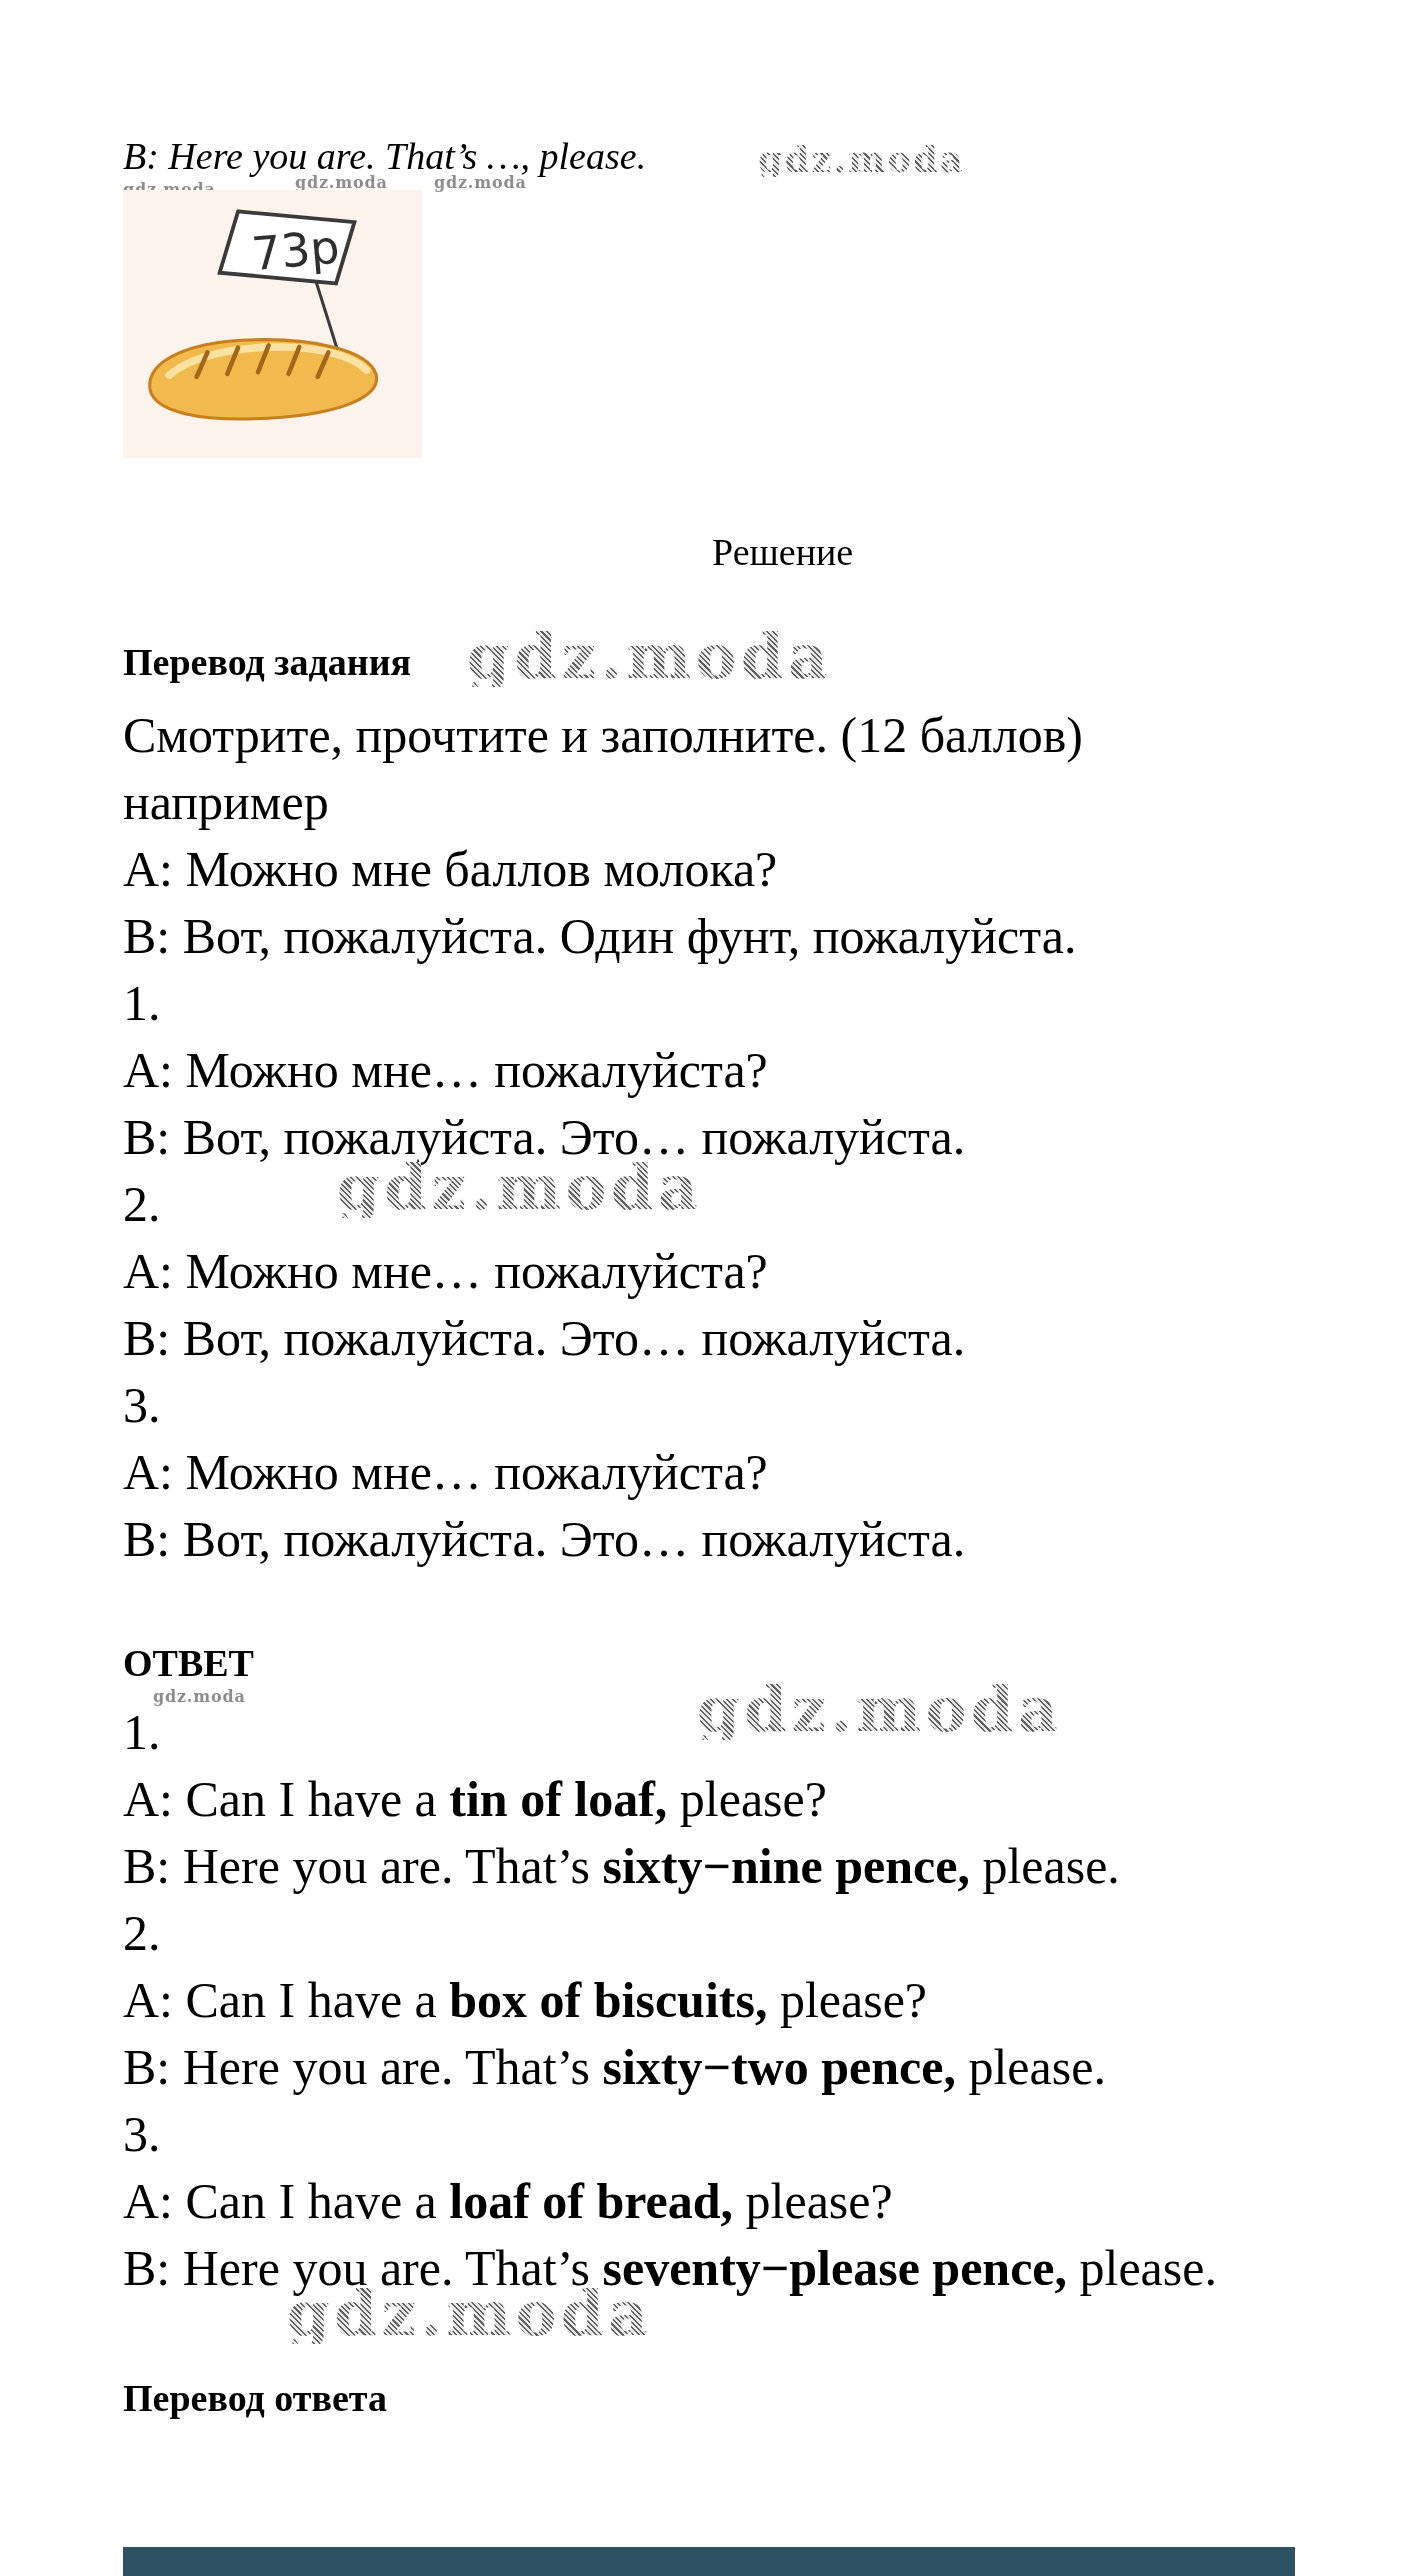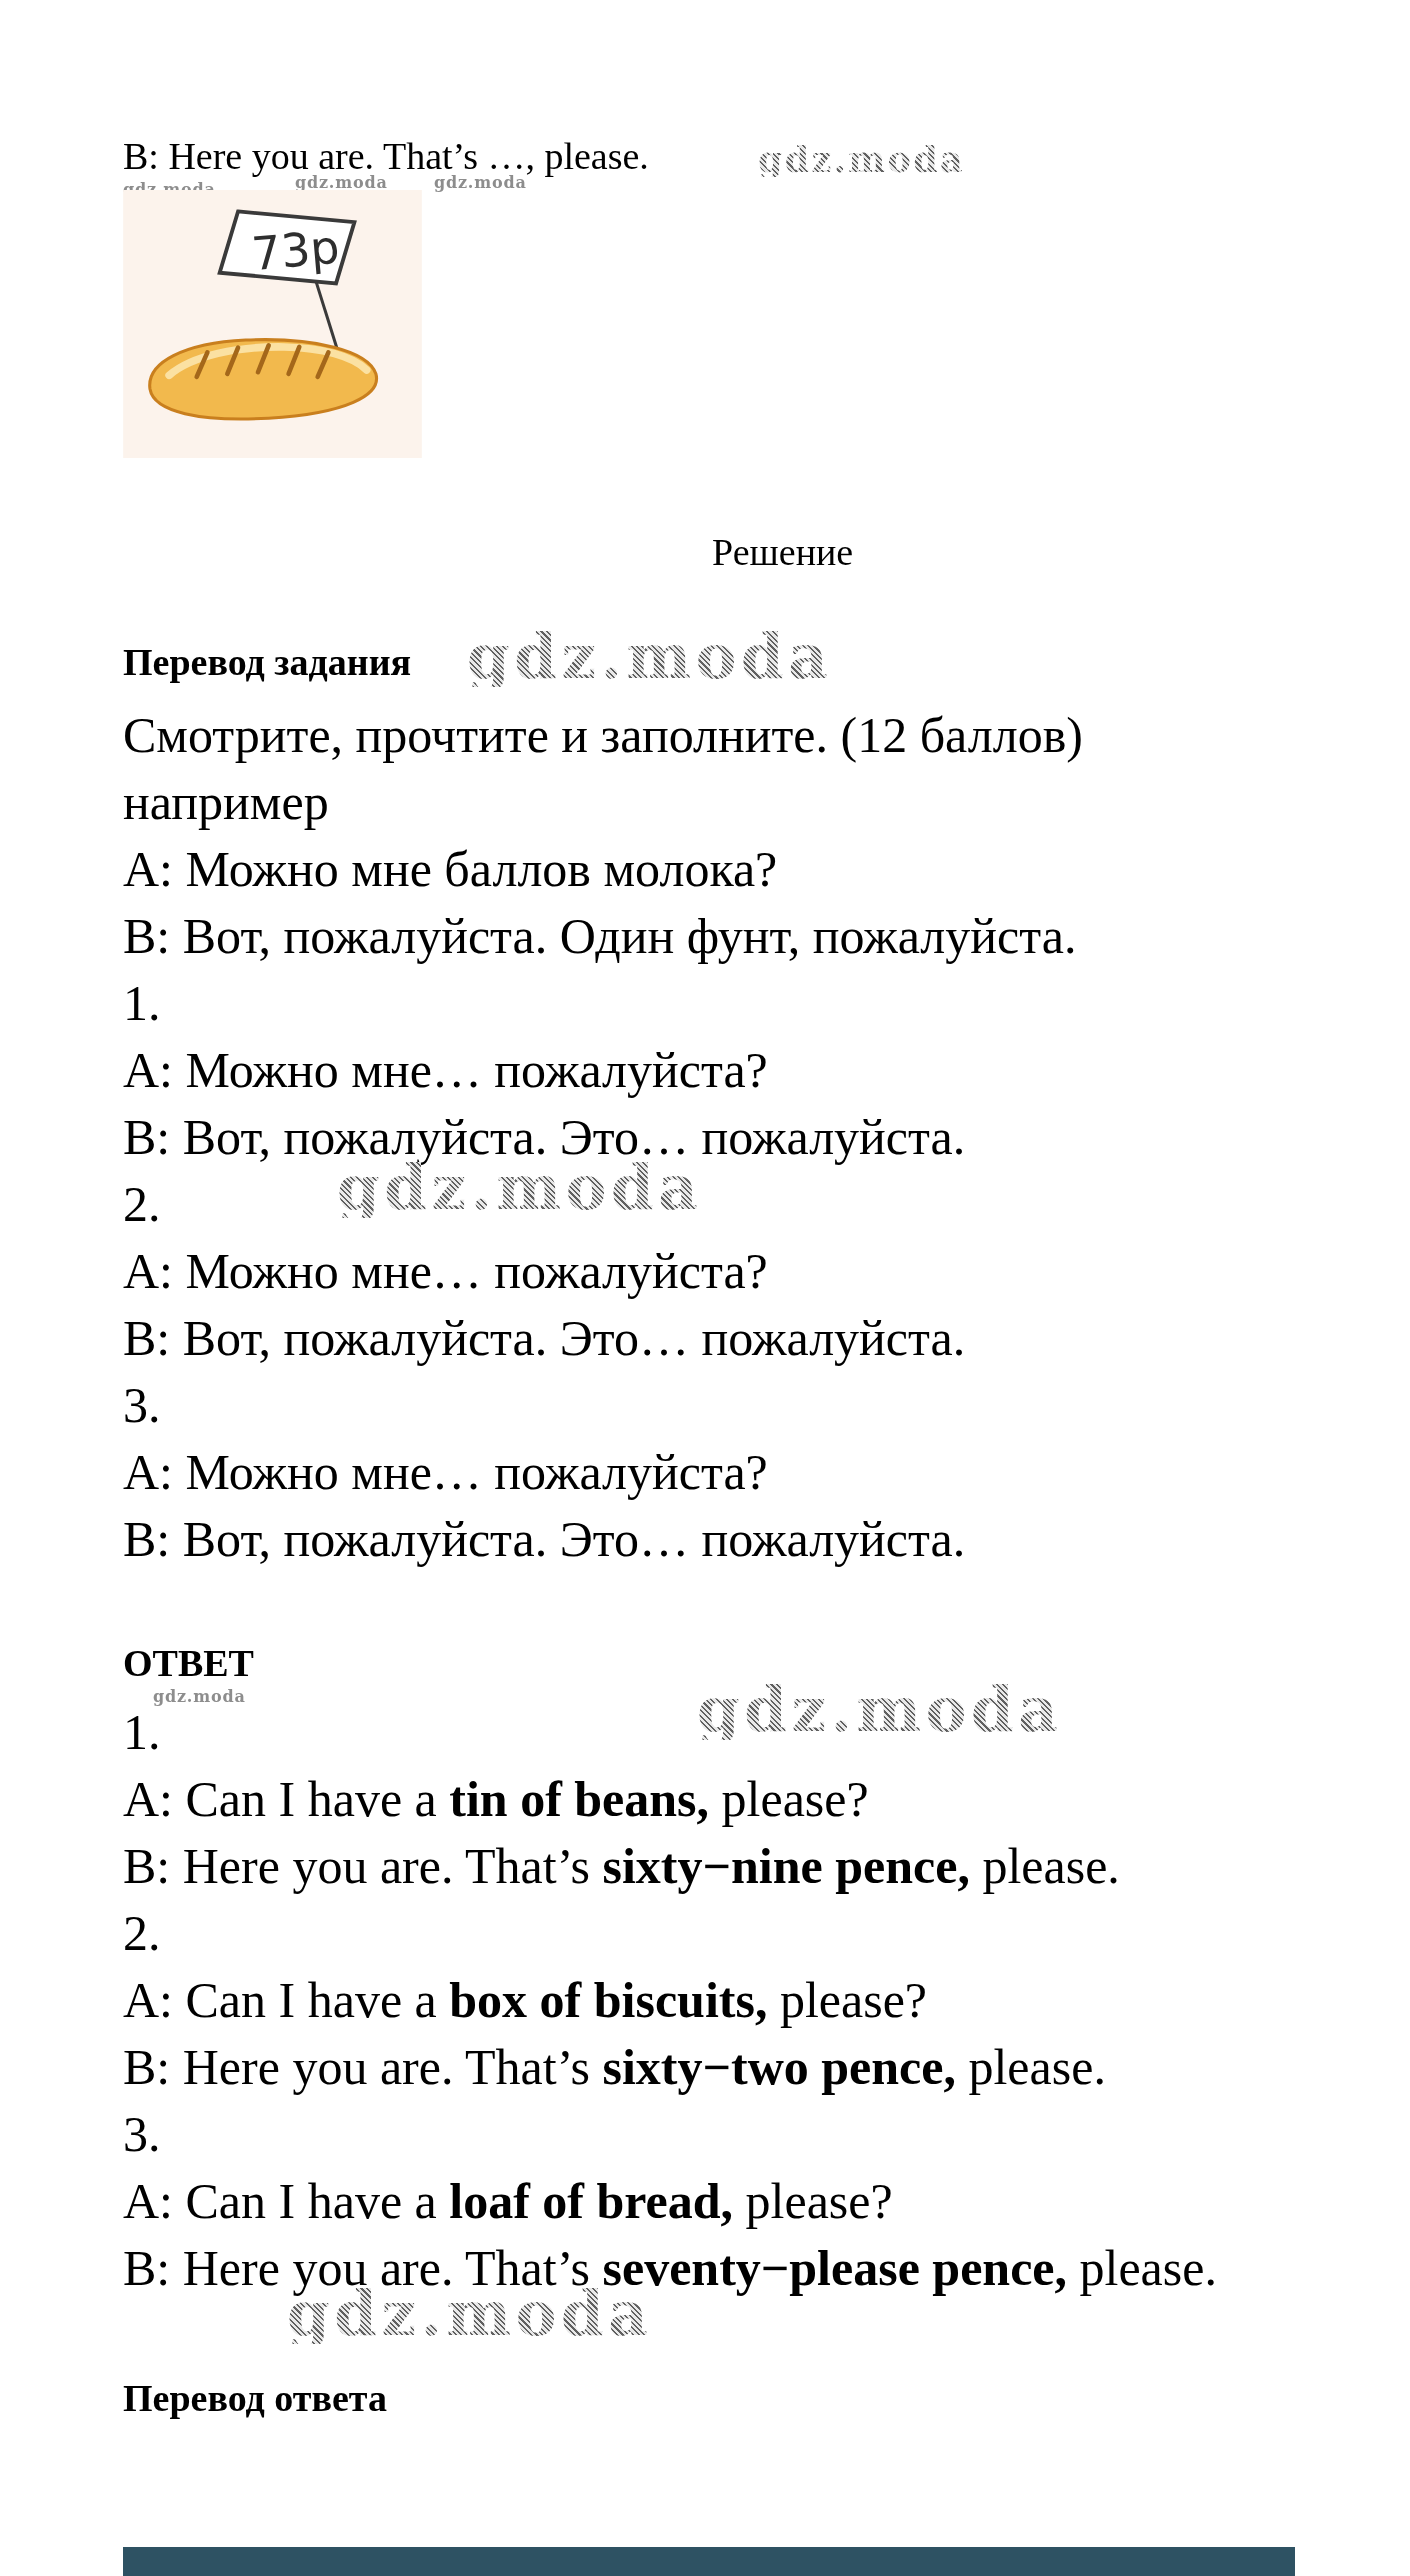--- a/index.html
+++ b/index.html
@@ -72,21 +72,21 @@
     width:1172px;
     height:29px;
     background:#2e5263;
   }
 </style>
 </head>
 <body>
 
 <div class="page">
 
-  <div class="line" style="top:123px;">B: Here you are. That’s …, please.</div>
+  <div class="line" style="top:123px;font-style:italic;">B: Here you are. That’s …, please.</div>
   <div class="wm wm-md" style="left:758px; top:142px;">gdz.moda</div>
 
   <div class="wm-tiny" style="left:123px; top:182px;">gdz.moda</div>
   <div class="wm-tiny" style="left:295px; top:175px;">gdz.moda</div>
   <div class="wm-tiny" style="left:434px; top:175px;">gdz.moda</div>
 
   <svg class="bread-figure" viewBox="0 0 390 350">
     <rect x="0" y="0" width="390" height="350" fill="#fcf3ec"></rect>
     <g>
       <polygon points="150,28 302,42 278,122 126,108" fill="#ffffff" stroke="#3a3a3a" stroke-width="5"></polygon>
@@ -125,21 +125,21 @@
     <div>В: Вот, пожалуйста. Это… пожалуйста.</div>
   </div>
   <div class="wm wm-lg" style="left:337px; top:1157px;">gdz.moda</div>
 
   <div class="line bold-heading" style="top:1630px;text-align:center;">ОТВЕТ</div>
   <div class="wm-tiny" style="left:153px; top:1689px;">gdz.moda</div>
   <div class="wm wm-lg" style="left:697px; top:1679px;">gdz.moda</div>
 
   <div class="block" style="top:1699px;">
     <div>1.</div>
-    <div><span>A: Can I have a </span><span class="b">tin of beans,</span><span> please?</span></div>
+    <div><span>A: Can I have a </span><span class="b">tin of loaf,</span><span> please?</span></div>
     <div><span>B: Here you are. That’s </span><span class="b">sixty−nine pence,</span><span> please.</span></div>
     <div>2.</div>
     <div><span>A: Can I have a </span><span class="b">box of biscuits,</span><span> please?</span></div>
     <div><span>B: Here you are. That’s </span><span class="b">sixty−two pence,</span><span> please.</span></div>
     <div>3.</div>
     <div><span>A: Can I have a </span><span class="b">loaf of bread,</span><span> please?</span></div>
     <div><span>B: Here you are. That’s </span><span class="b">seventy−please pence,</span><span> please.</span></div>
   </div>
 
   <div class="wm wm-lg" style="left:287px; top:2283px;">gdz.moda</div>

